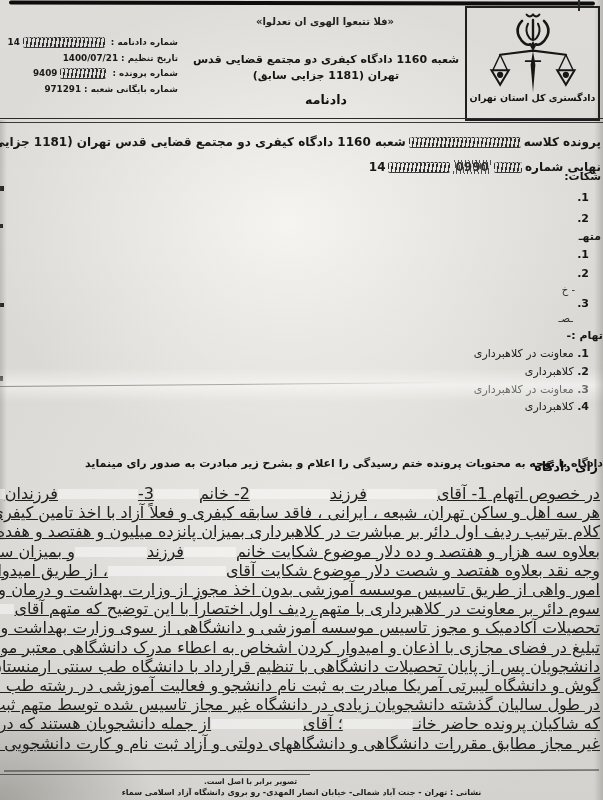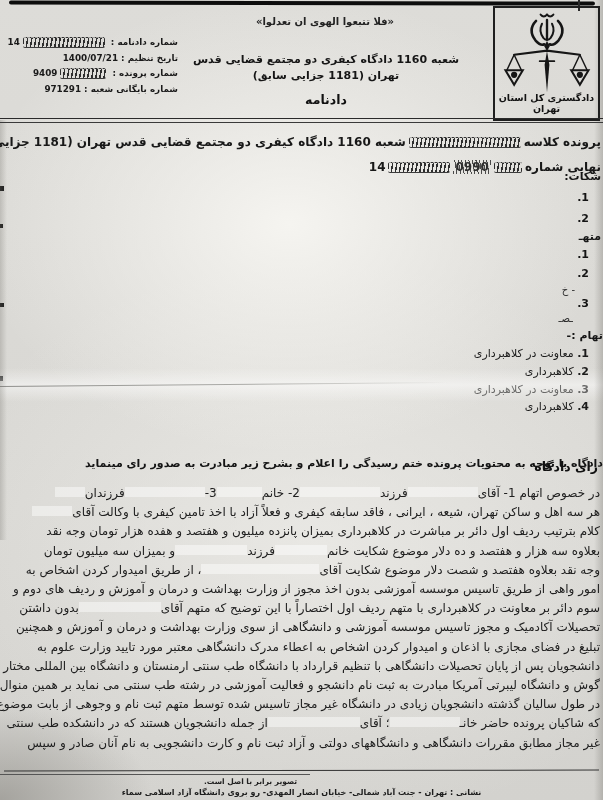--- a/index.html
+++ b/index.html
@@ -15,21 +15,21 @@
   
   .topbar{position:absolute;top:1px;left:9px;width:586px;height:4px;background:#0d0d0d;border-radius:2px;transform:rotate(.12deg);}
   .toptick{position:absolute;top:0;left:578px;width:2px;height:11px;background:#2a2a2a;}
   .speck{position:absolute;left:0;background:#161616;}
   .crease{position:absolute;top:384px;left:0;width:448px;height:1px;background:linear-gradient(90deg,#8d8d8a,#ababa7 55%,rgba(170,170,167,0));transform:rotate(-.5deg);}
   .fadeband{position:absolute;top:368px;left:0;width:603px;height:34px;background:linear-gradient(180deg,rgba(255,255,255,0),rgba(255,255,255,.5),rgba(255,255,255,0));}
   .cornershade{position:absolute;bottom:0;left:0;width:150px;height:95px;background:radial-gradient(ellipse at 0% 100%, rgba(118,116,110,.5), rgba(118,116,110,0) 72%);}
   .rightshade{position:absolute;top:0;right:0;width:9px;height:100%;background:linear-gradient(270deg, rgba(118,116,110,.35), rgba(118,116,110,0));}
   .leftshade{position:absolute;top:120px;left:0;width:7px;height:420px;background:linear-gradient(90deg, rgba(118,116,110,.30), rgba(118,116,110,0));}
   
-  .emblem-box{position:absolute;top:6px;right:3px;width:107px;height:115px;border:2px solid #1f1f1f;box-sizing:border-box;text-align:center;}
+  .emblem-box{position:absolute;top:6px;right:3px;width:135px;height:115px;border:2px solid #1f1f1f;box-sizing:border-box;text-align:center;}
   .emblem-box svg{display:block;margin:2px auto 0;}
   .emblem-caption{font-size:9.5px;font-weight:bold;color:#131313;margin-top:-2px;letter-spacing:0;}
   .quote{position:absolute;top:16px;left:175px;width:300px;text-align:center;font-size:10px;font-weight:bold;color:#222;}
   .fields{position:absolute;top:35px;left:6px;width:172px;}
   .frow{display:flex;direction:rtl;justify-content:flex-start;align-items:baseline;font-size:8.8px;font-weight:bold;line-height:15.5px;white-space:nowrap;color:#1a1a1a;}
   .fvalue{direction:ltr;unicode-bidi:isolate;margin-right:3px;display:inline-flex;align-items:center;}
   .branch{position:absolute;top:52px;left:188px;width:276px;text-align:center;font-size:11px;font-weight:bold;line-height:16px;color:#151515;}
   .doctitle{position:absolute;top:92px;left:188px;width:276px;text-align:center;font-size:12.5px;font-weight:bold;color:#111;}
   .rule1{position:absolute;top:118px;left:0;width:603px;border-top:1.6px solid #2a2a2a;}
   .rule2{position:absolute;top:122px;left:0;width:603px;border-top:1px solid #3a3a3a;}
@@ -37,21 +37,21 @@
   .case{position:absolute;top:130px;right:2px;left:2px;font-size:12px;font-weight:600;color:#181818;}
   .case .tline{line-height:25px;white-space:nowrap;}
   .label-line{position:absolute;right:2px;font-size:11px;font-weight:bold;color:#161616;white-space:nowrap;}
   .num-item{position:absolute;right:14px;font-size:11px;font-weight:bold;color:#141414;white-space:nowrap;}
   .frag{position:absolute;font-size:10px;color:#2c2c2c;white-space:nowrap;}
   .charge{position:absolute;right:14px;font-size:11px;white-space:nowrap;color:#1b1b1b;}
   .charge .cnum{font-weight:bold;}
   .charge-faded{opacity:.62;filter:blur(.3px);}
   .procedure{position:absolute;top:457px;right:0;font-size:11px;font-weight:bold;color:#141414;white-space:nowrap;}
   .vheading{position:absolute;top:459px;right:5px;font-size:12.5px;font-weight:bold;color:#111;margin-left:8px;}
-  .verdict{position:absolute;top:484px;right:3px;left:0;font-size:12px;color:#202020;}
+  .verdict{position:absolute;top:484px;right:3px;left:0;font-size:16px;color:#202020;text-decoration:underline;}
   .verdict .tline{line-height:19.2px;white-space:nowrap;}
   
   .gap{display:inline-block;height:10px;background:rgba(255,255,255,.45);}
   .scrib{display:inline-block;height:9px;margin:0 3px;vertical-align:middle;
     background:repeating-linear-gradient(100deg,#2e2e2e 0 1.5px,rgba(0,0,0,0) 1.5px 4px);
     border-bottom:1px solid #3c3c3c;border-top:1px solid rgba(60,60,60,.4);border-radius:2px;}
   .scribbled-num{color:#2e2e2e;padding:0 2px;
     background:repeating-linear-gradient(80deg,rgba(35,35,35,.8) 0 1px,rgba(0,0,0,0) 1px 3.5px);}
   
   .frule1{position:absolute;top:770px;left:4px;width:595px;border-top:1.5px solid #333;transform:rotate(-.1deg);}

